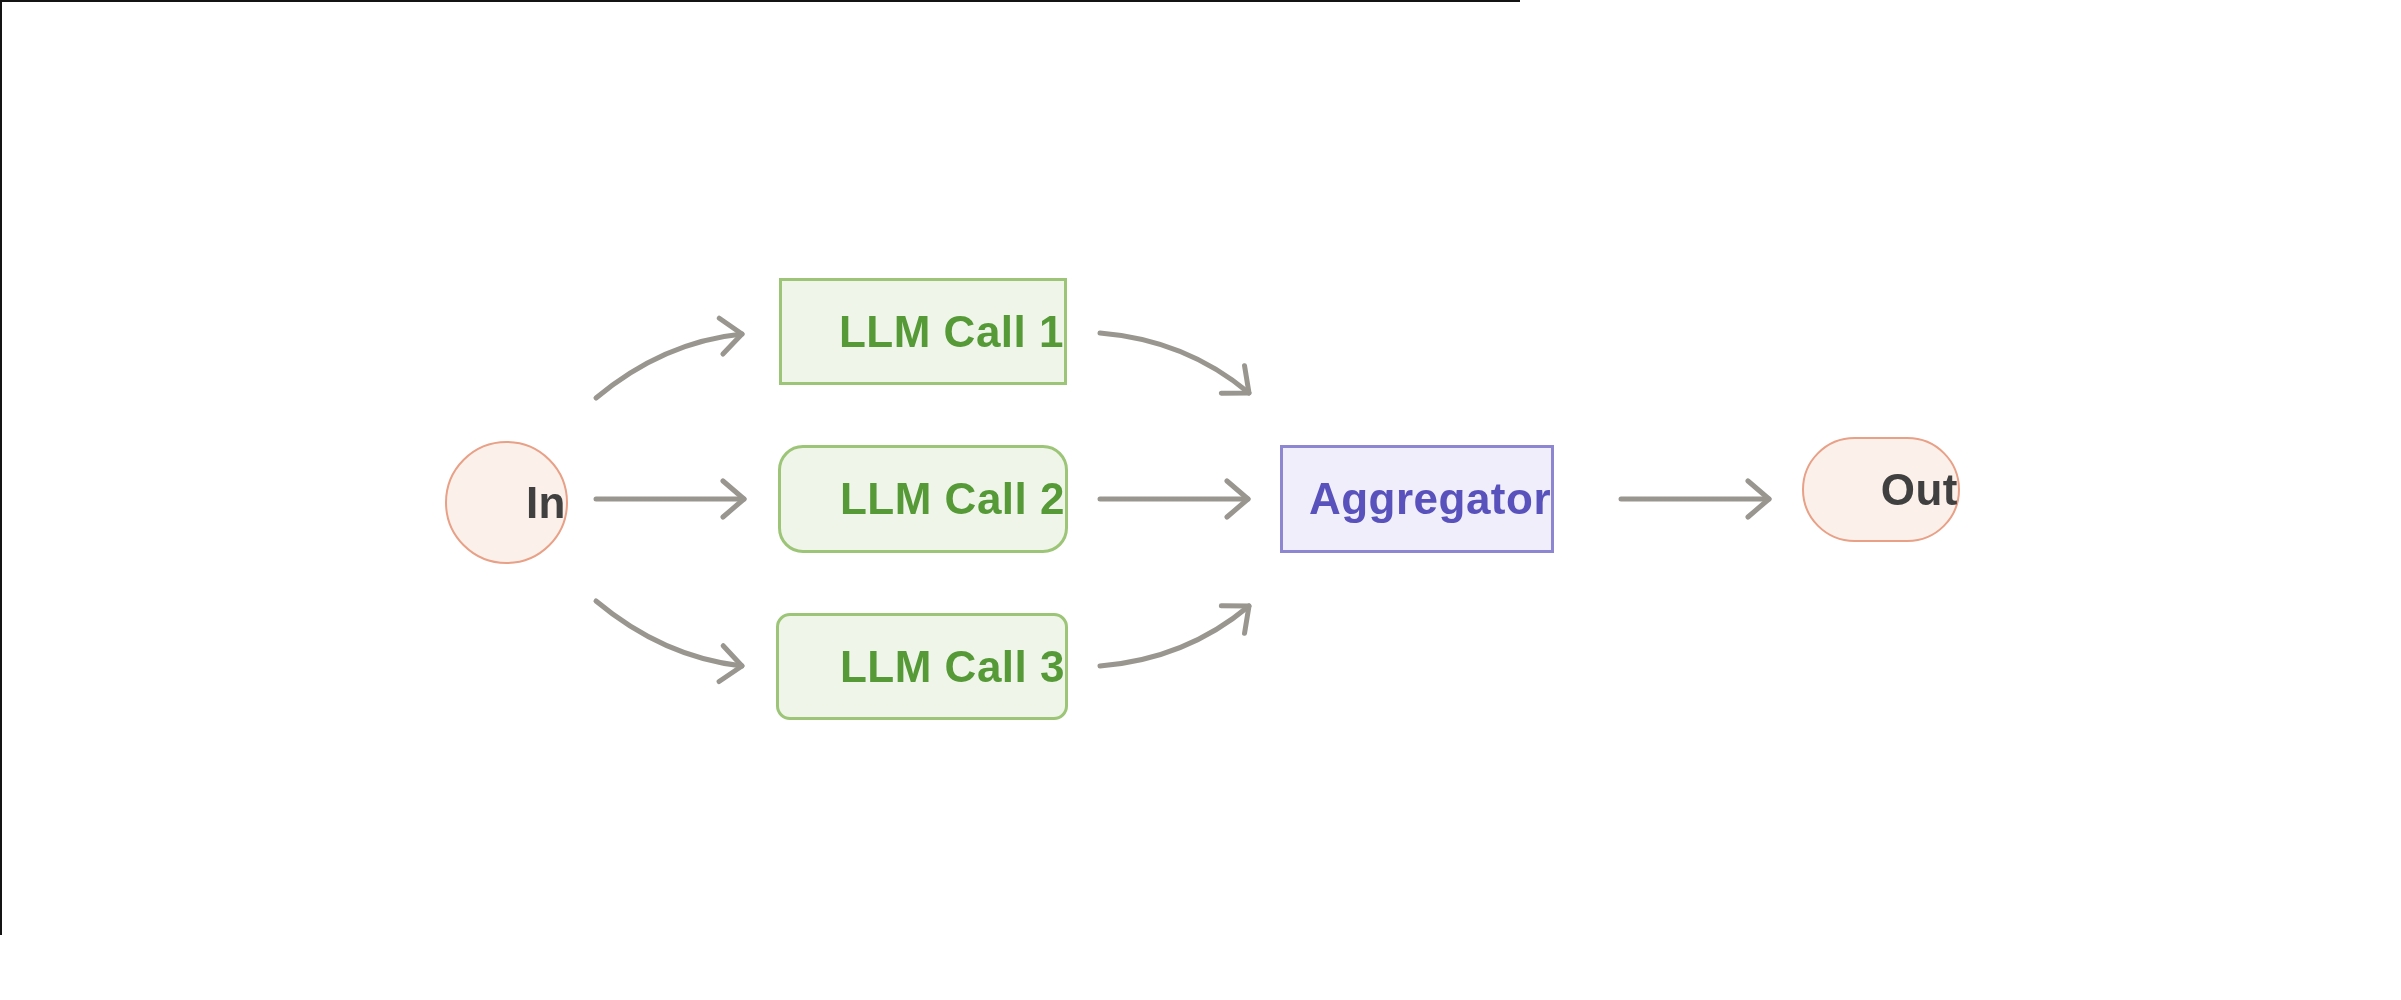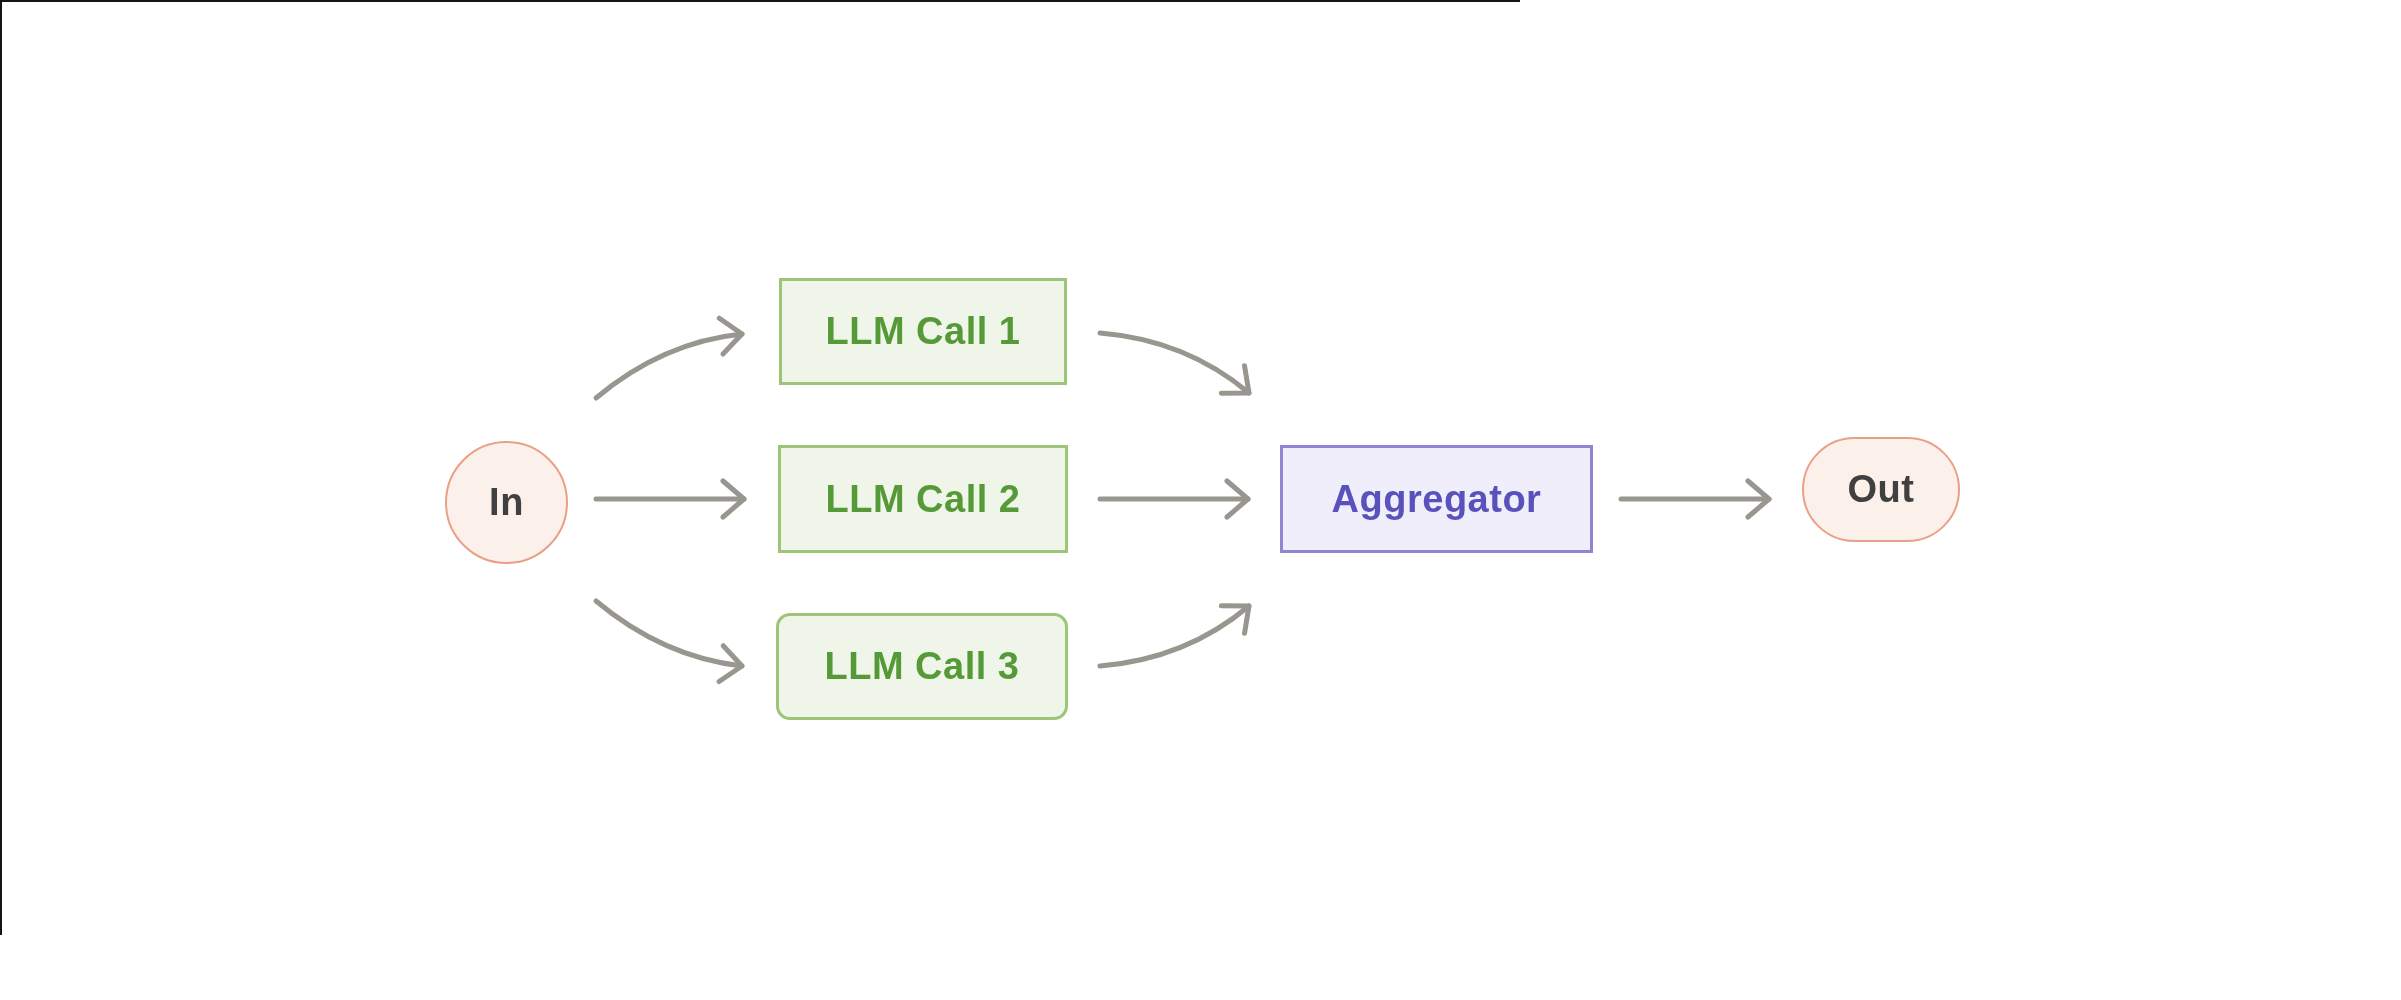--- a/index.html
+++ b/index.html
@@ -46,46 +46,46 @@
     stroke: #99968f;
     stroke-width: 5px;
     stroke-linecap: round;
     stroke-linejoin: round;
   }
   .node {
     position: absolute;
     box-sizing: border-box;
     display: flex;
     align-items: center;
-    justify-content: center;
+    justify-content: flex-end;
     font-weight: bold;
-    font-size: 38px;
+    font-size: 44px;
     letter-spacing: 0.5px;
     white-space: nowrap;
   }
   .node.green {
     background: #eff5e9;
     border: 3px solid #9cc577;
     color: #569a38;
   }
   .node.purple {
     background: #efeefa;
     border: 3px solid #8d86d0;
     color: #5a52bc;
   }
   .node.pink {
     background: #fcf0ea;
     border: 2.5px solid #e8a087;
     color: #404040;
   }
   #n-in   { left: 445px;  top: 441px; width: 123px; height: 123px; border-radius: 50%; }
   #n-llm1 { left: 779px;  top: 278px; width: 288px; height: 107px; }
-  #n-llm2 { left: 778px;  top: 445px; width: 290px; height: 108px; }
+  #n-llm2 { left: 778px;  top: 445px; width: 290px; height: 108px; border-radius: 25px; }
   #n-llm3 { left: 776px;  top: 613px; width: 292px; height: 107px; border-radius: 14px; }
-  #n-agg  { left: 1280px; top: 445px; width: 313px; height: 108px; }
+  #n-agg  { left: 1280px; top: 445px; width: 274px; height: 108px; }
   #n-out  { left: 1802px; top: 437px; width: 158px; height: 105px; border-radius: 60px; }
 </style>
 </head>
 <body>
 
 <div class="canvas">
 
   <div class="artifact-top"></div>
   <div class="artifact-left"></div>
 

